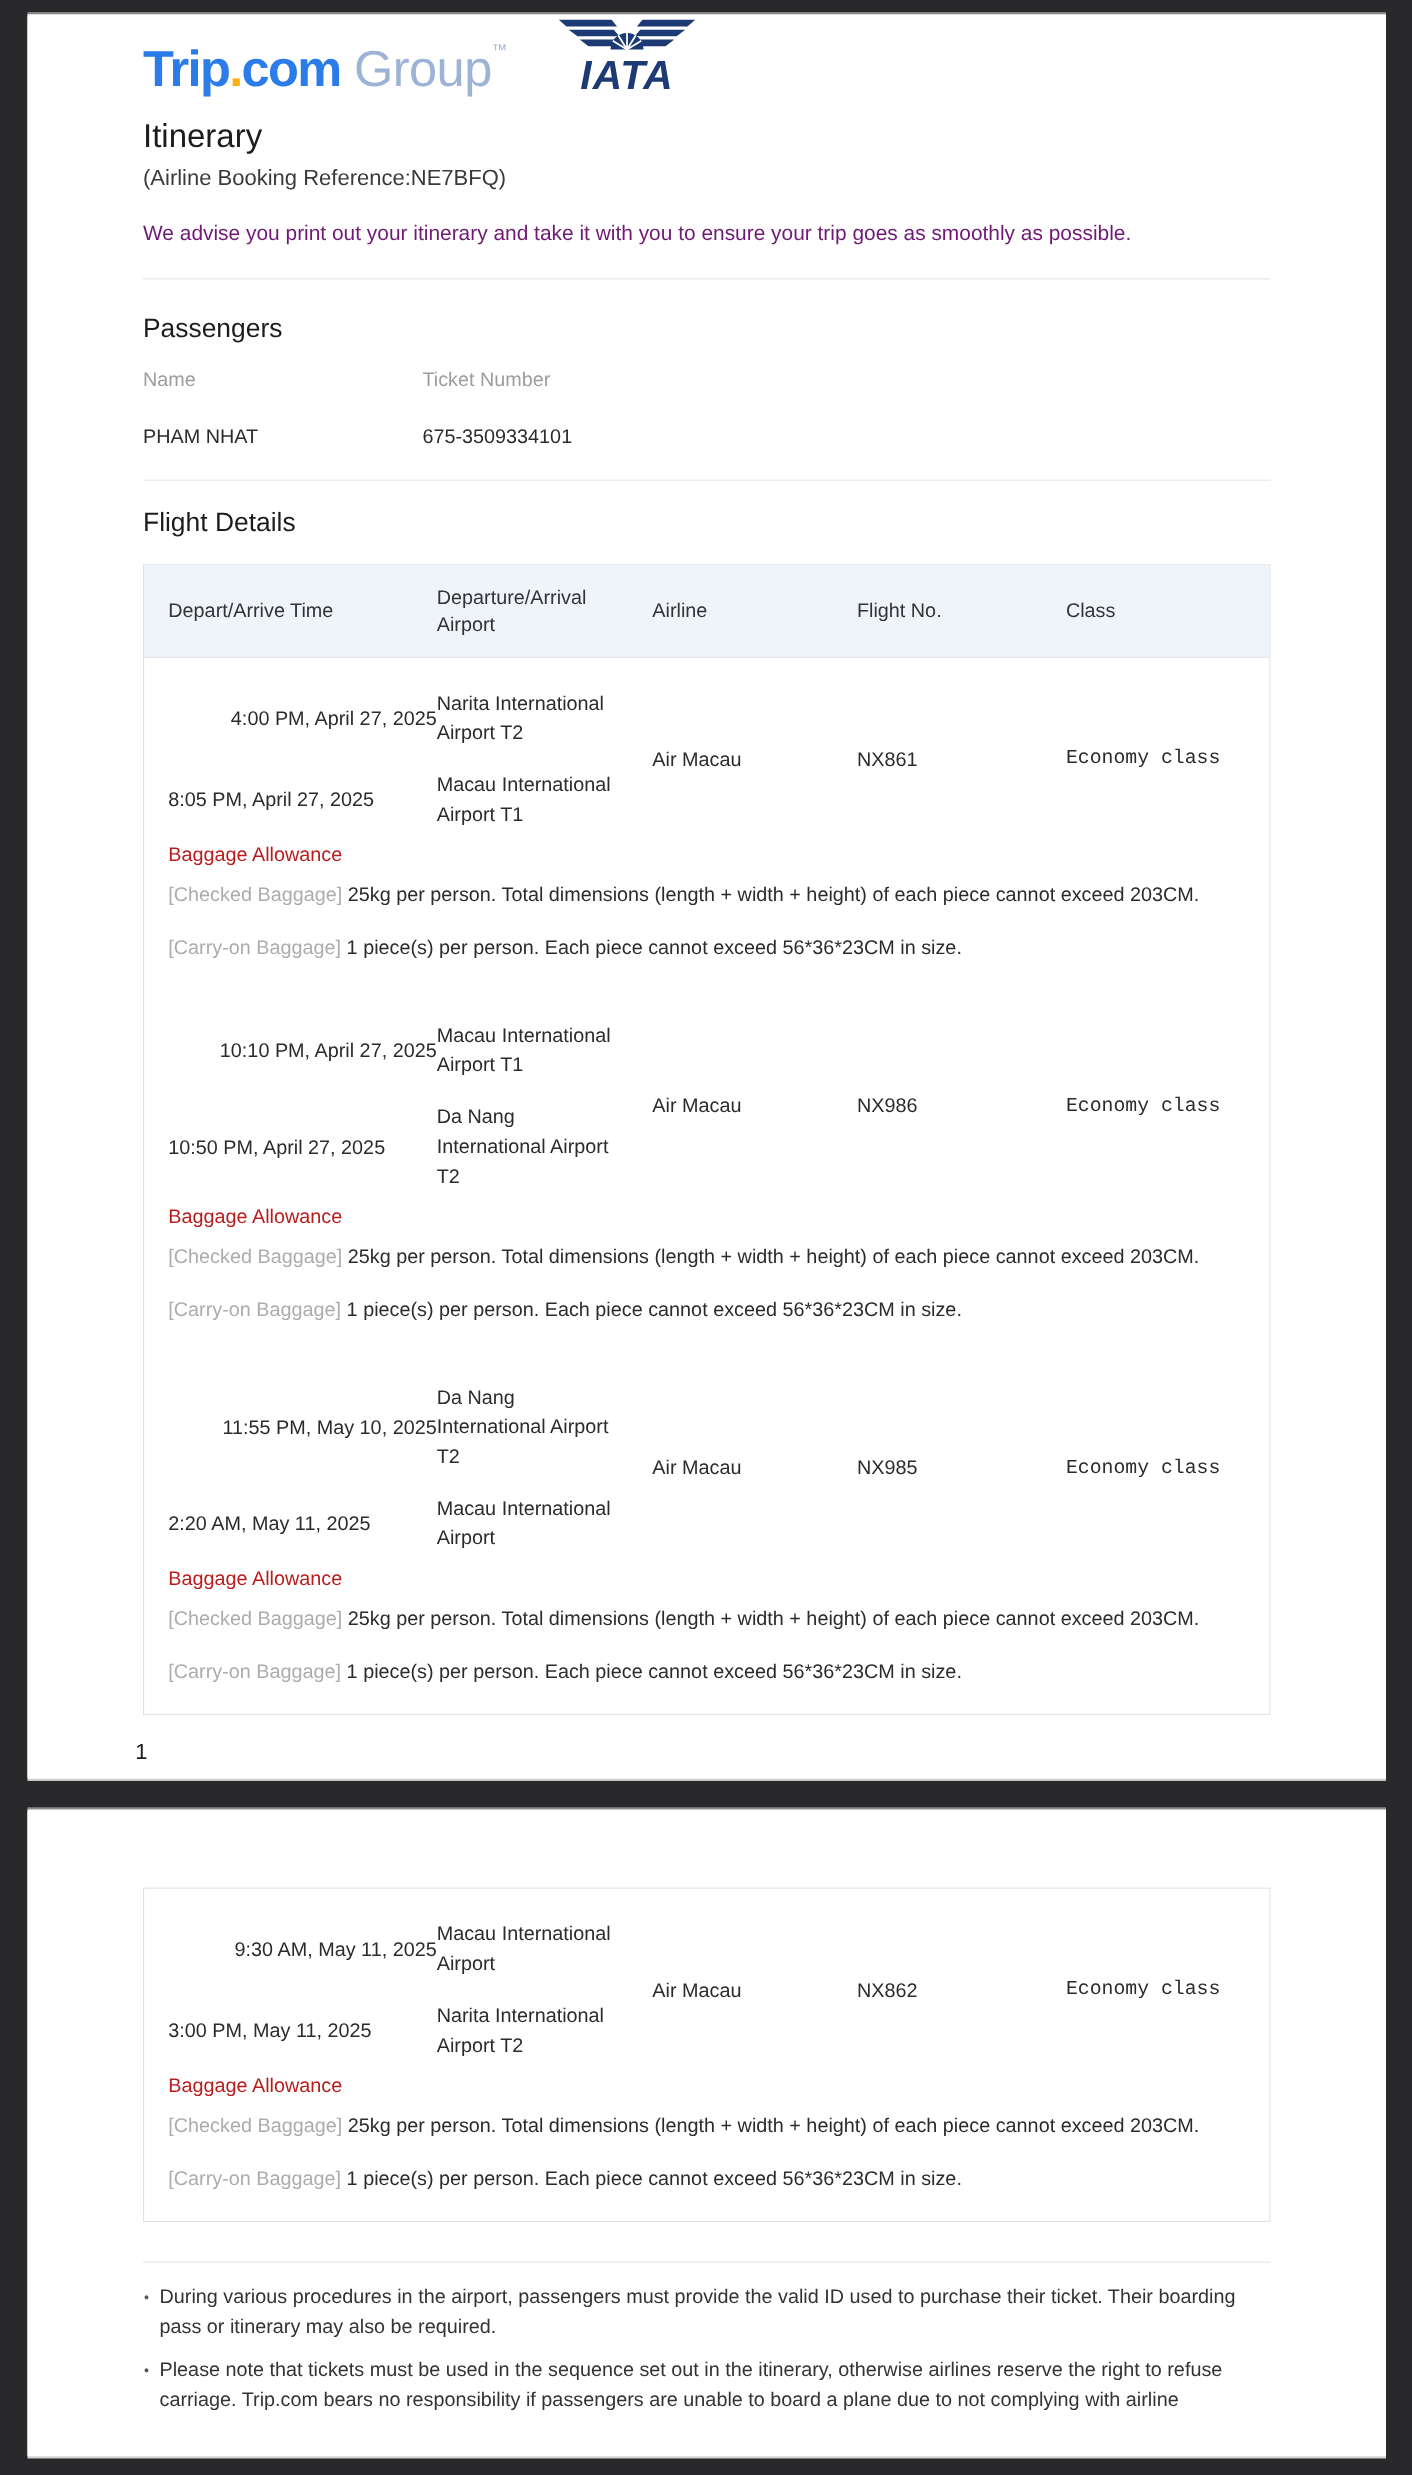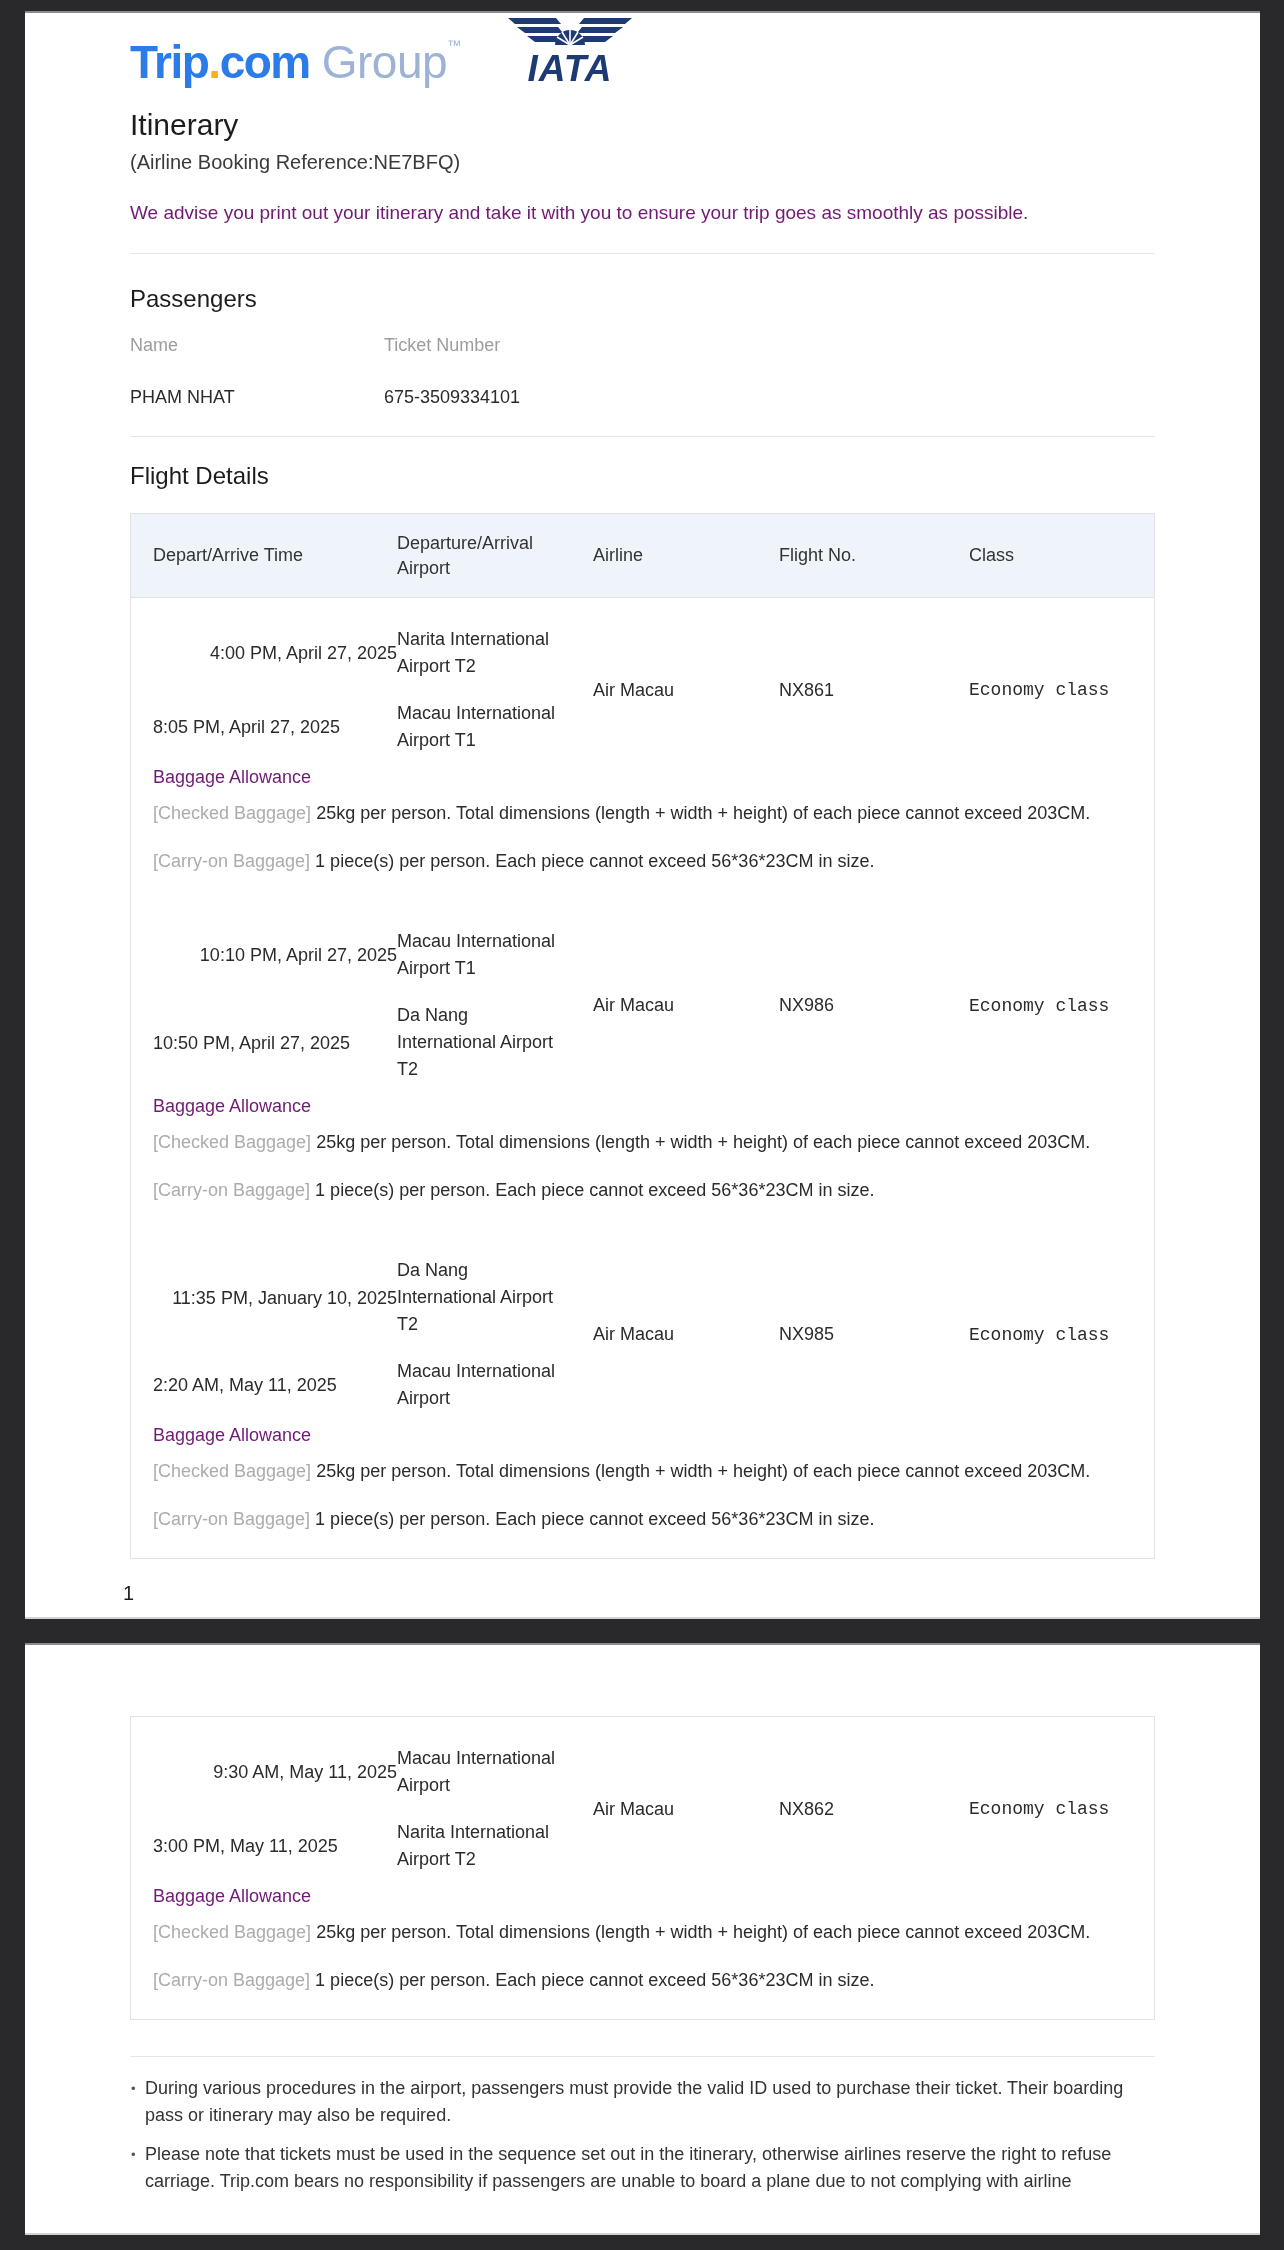--- a/index.html
+++ b/index.html
@@ -58,21 +58,21 @@
     display:grid; grid-template-columns:266px 196px 186px 190px 1fr;
     grid-template-rows:auto auto; row-gap:20px; align-items:center;
     padding-top:28px; font-size:18px;
   }
   .cell.time { padding-left:22px; line-height:22px; }
   .cell.airport { max-width:172px; line-height:27px; }
   .t-dep{grid-area:1/1;text-align:right;} .a-dep{grid-area:1/2;}
   .t-arr{grid-area:2/1;} .a-arr{grid-area:2/2;}
   .c-air{grid-area:1/3/3/4;} .c-fno{grid-area:1/4/3/5;} .c-cls{grid-area:1/5/3/6;font-family:Liberation Mono, monospace;}
   .baggage { padding:12px 22px 28px; font-size:18px; }
-  .bag-title { line-height:22px; color:#701a75; }
+  .bag-title { line-height:22px; color:#b91c1c; }
   .bag-line { margin-top:14px; line-height:22px; }
   .bag-line.second { margin-top:26px; }
   .bag-label { color:var(--bracket,#acacac); }
 
   .page-num { margin:22px 0 0 -7px; font-size:20px; line-height:24px; color:#1c1c1c; }
 
   
   hr.div.imp { margin-top:36px; }
   .bullet { display:flex; margin-top:12px; font-size:18px; line-height:27px; color:#333; }
   .bullet.first { margin-top:18px; }
@@ -162,21 +162,21 @@
           <div class="cell c-fno">NX986</div>
           <div class="cell c-cls">Economy class</div>
         </div>
         <div class="baggage">
           <div class="bag-title">Baggage Allowance</div>
           <div class="bag-line"><span class="bag-label">[Checked Baggage]</span> <span>25kg per person. Total dimensions (length + width + height) of each piece cannot exceed 203CM.</span></div>
           <div class="bag-line second"><span class="bag-label">[Carry-on Baggage]</span> <span>1 piece(s) per person. Each piece cannot exceed 56*36*23CM in size.</span></div>
         </div>
 
         <div class="frow">
-          <div class="cell time t-dep">11:35 PM, January 10, 2025</div>
+          <div class="cell time t-dep">11:55 PM, May 10, 2025</div>
           <div class="cell airport a-dep">Da Nang International Airport T2</div>
           <div class="cell time t-arr">2:20 AM, May 11, 2025</div>
           <div class="cell airport a-arr">Macau International Airport</div>
           <div class="cell c-air">Air Macau</div>
           <div class="cell c-fno">NX985</div>
           <div class="cell c-cls">Economy class</div>
         </div>
         <div class="baggage">
           <div class="bag-title">Baggage Allowance</div>
           <div class="bag-line"><span class="bag-label">[Checked Baggage]</span> <span>25kg per person. Total dimensions (length + width + height) of each piece cannot exceed 203CM.</span></div>

